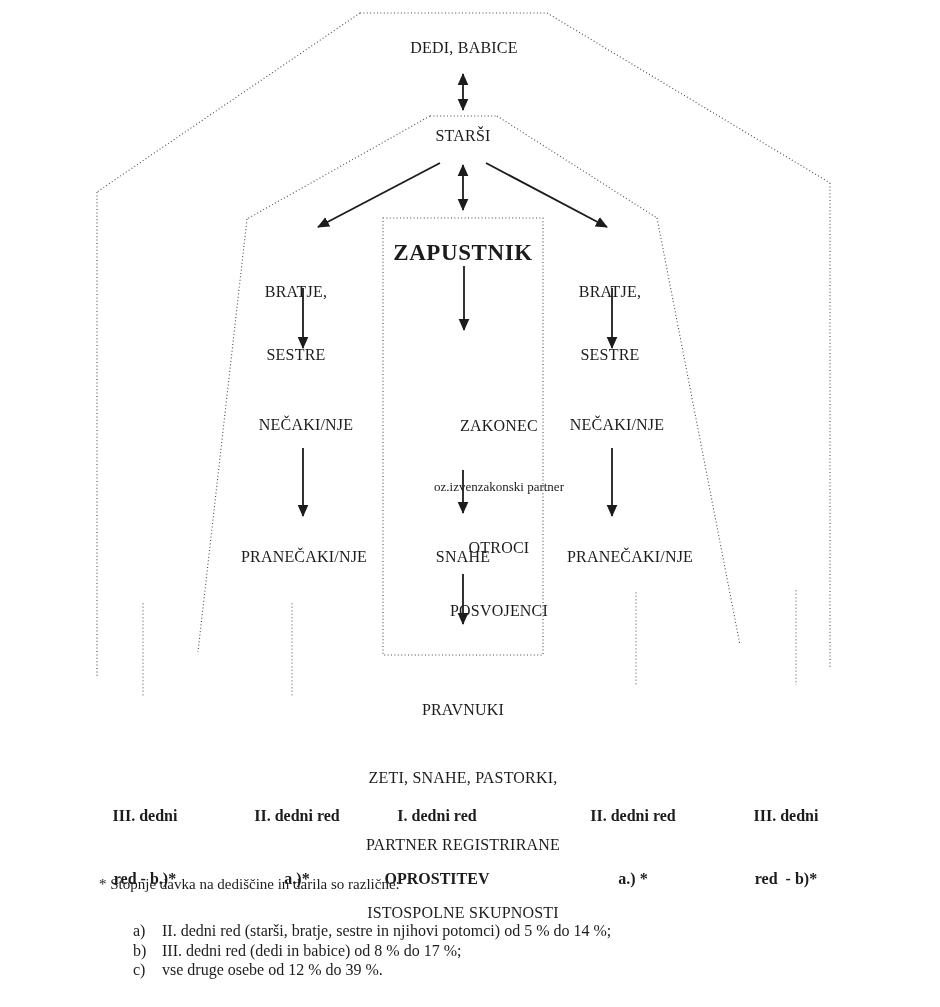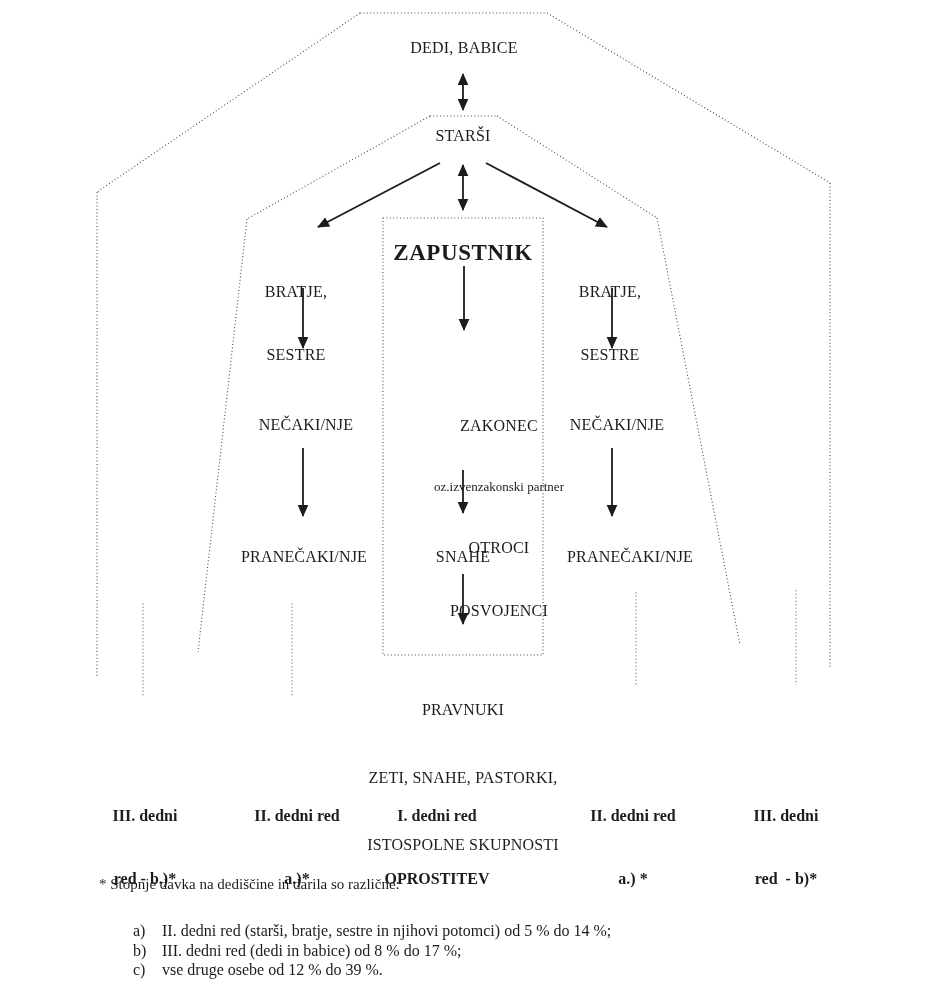--- a/index.html
+++ b/index.html
@@ -133,20 +133,21 @@
 
   <div class="node" style="left:304px;top:546px;">PRANEČAKI/NJE</div>
 
   <div class="node" style="left:463px;top:546px;">SNAHE</div>
 
   <div class="node" style="left:630px;top:546px;">PRANEČAKI/NJE</div>
 
   <div class="node" style="left:463px;top:654px;line-height:22.5px;">
     <div>PRAVNUKI</div>
     <div>ZETI, SNAHE, PASTORKI,</div>
+    <div>PARTNER REGISTRIRANE</div>
     <div>ISTOSPOLNE SKUPNOSTI</div>
   </div>
 
   <div class="order-label" style="left:145px;top:763px;">
     <div>III. dedni</div>
     <div>red - b.)*</div>
   </div>
   <div class="order-label" style="left:297px;top:763px;">
     <div>II. dedni red</div>
     <div>a.)*</div>

